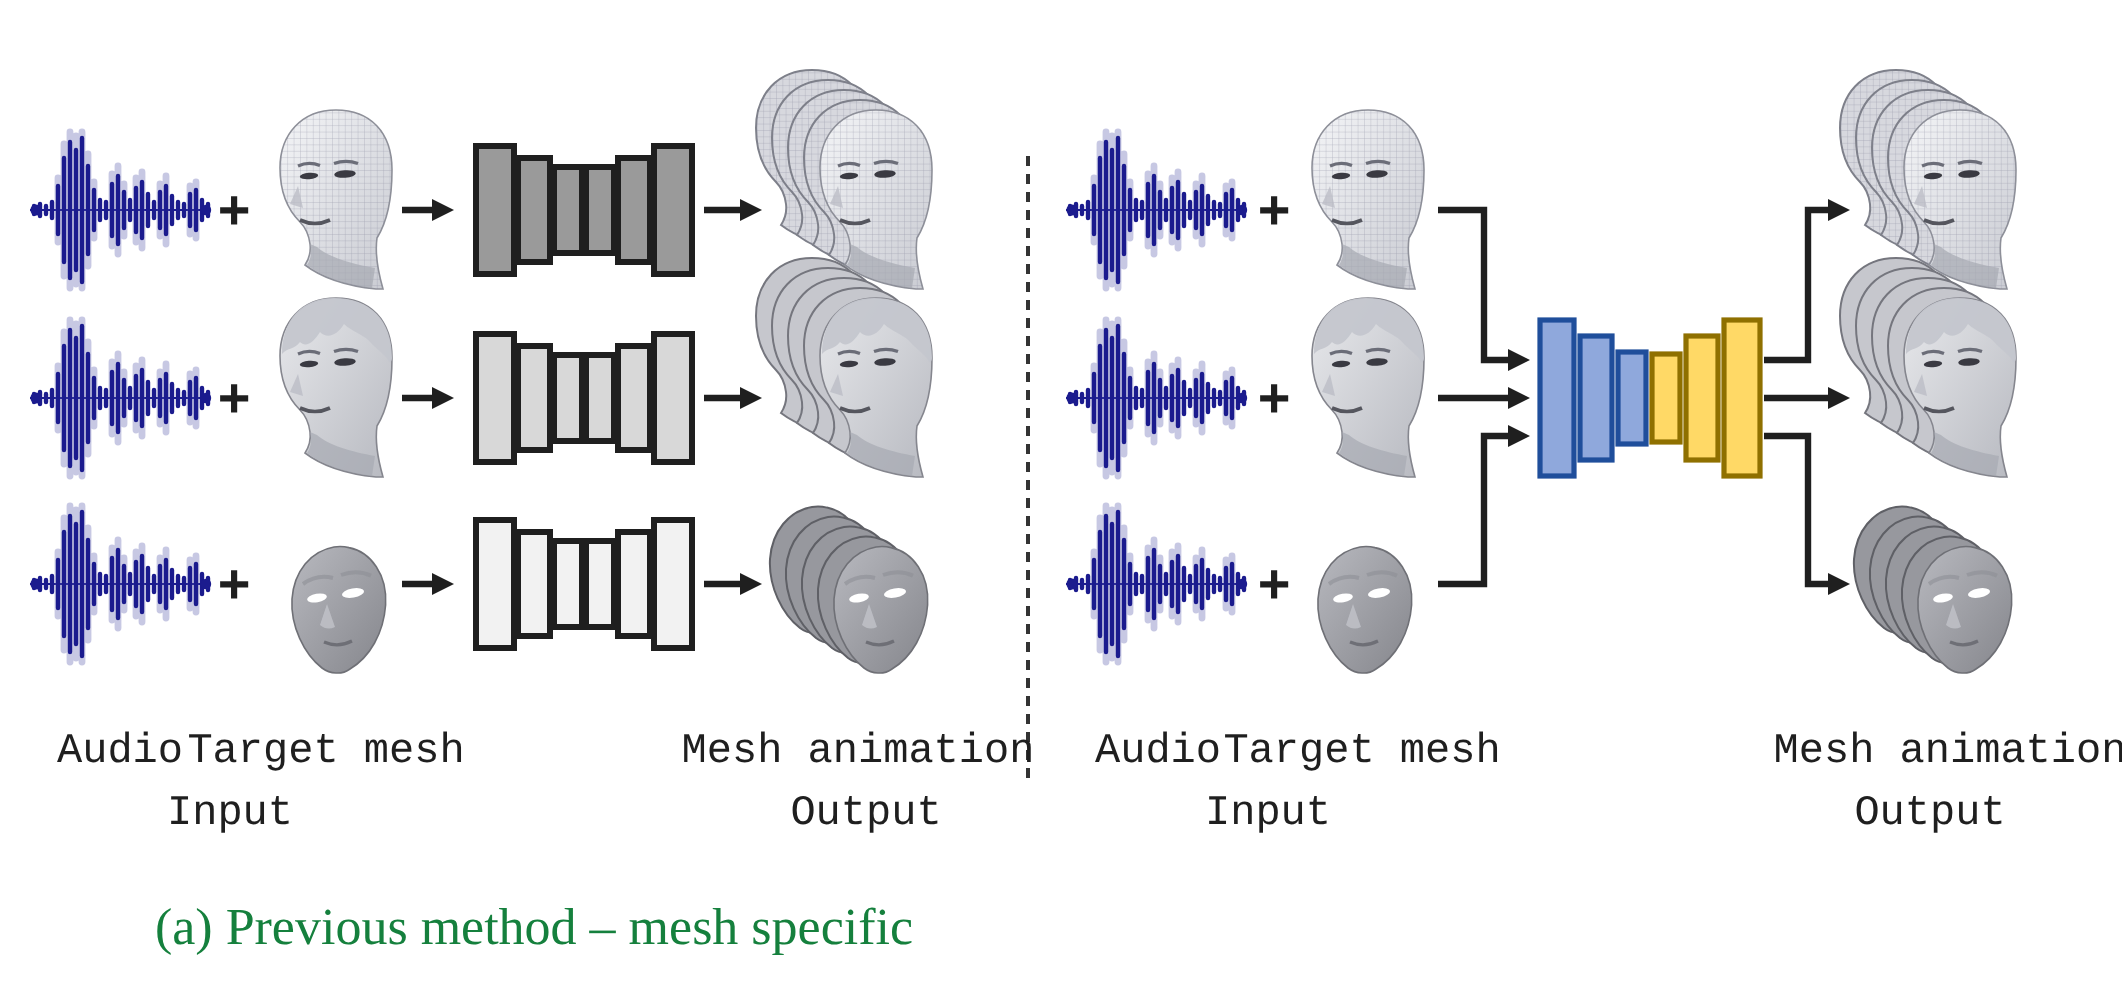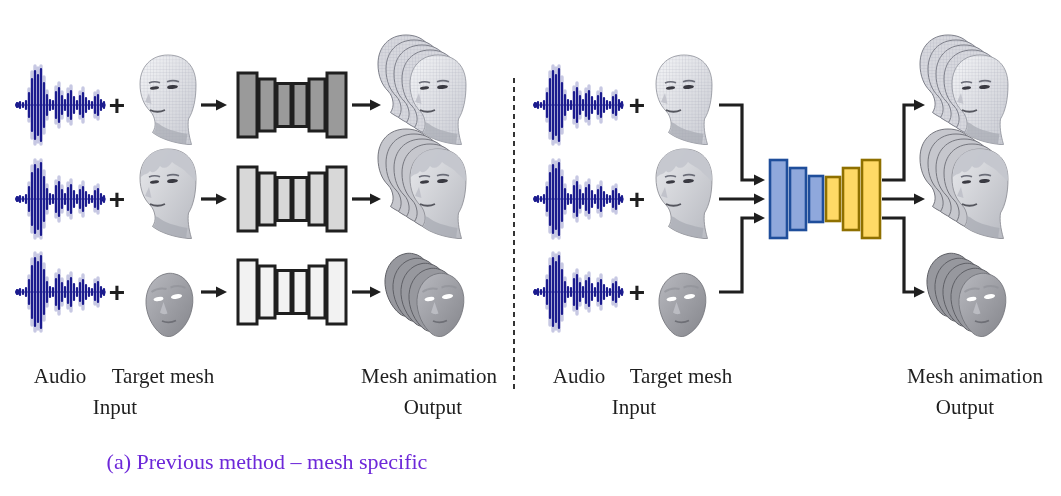--- a/index.html
+++ b/index.html
@@ -1,22 +1,22 @@
 <!DOCTYPE html>
 <html><head>
 <meta charset="utf-8">
 <style>
   html,body{margin:0;padding:0;background:#ffffff;}
   .fig{position:relative;width:1061px;height:496px;background:#ffffff;overflow:hidden;
        font-family:"Liberation Serif", serif;}
   .fig svg.art{position:absolute;left:0;top:0;}
   .lbl{position:absolute;transform:translateX(-50%);white-space:nowrap;
-       font-size:21px;color:#1f1f1f;line-height:1.1;}
+       font-size:21px;color:#1f1f1f;line-height:1.1;font-family:Liberation Mono, monospace;}
   .cap{position:absolute;transform:translateX(-50%);white-space:nowrap;
-       font-size:22px;color:#6d28d9;line-height:1.1;}
+       font-size:26px;color:#15803d;line-height:1.1;}
   .arrow{stroke:#1f1f1f;stroke-width:3.2;fill:none;marker-end:url(#arrowHead);}
   .netA{stroke:#1f1f1f;stroke-width:3;}
   .netB-enc{fill:#8fa8dc;stroke:#1f4e9b;stroke-width:2.6;}
   .netB-dec{fill:#ffd966;stroke:#8f7000;stroke-width:2.6;}
   .skin{fill:url(#gHead);stroke:#8e9099;stroke-width:.8;}
   .skin2{fill:url(#gHead2);stroke:#85868e;stroke-width:.8;}
   .plus{font-family:"Liberation Sans", sans-serif;font-weight:bold;font-size:28px;fill:#1f1f1f;}
   .divider{stroke:#333333;stroke-width:2;stroke-dasharray:5 4;}
   .wave-core{stroke:#1b1b8e;stroke-width:2.2;stroke-linecap:round;fill:none;}
   .wave-halo{stroke:#5a5fae;stroke-width:3.4;stroke-linecap:round;fill:none;opacity:.34;}

